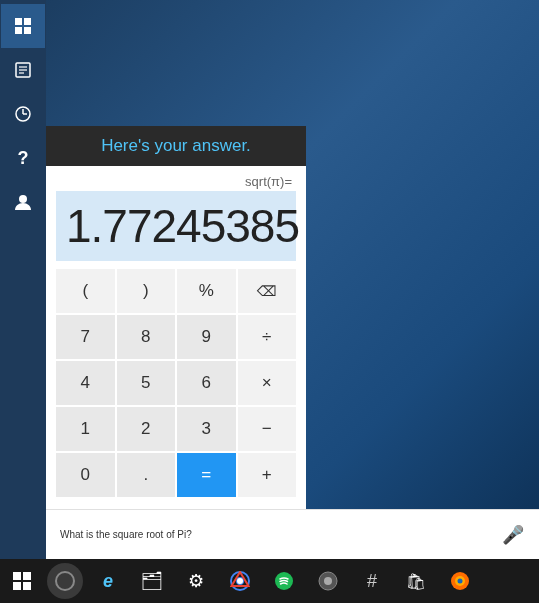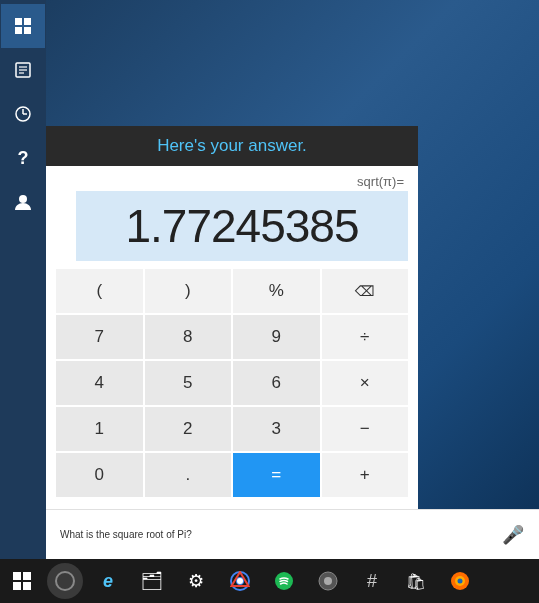--- a/index.html
+++ b/index.html
@@ -87,21 +87,21 @@
       color: #888;
       font-size: 18px;
       cursor: pointer;
     }
 
     
     .cortana-popup {
       position: absolute;
       bottom: 44px;
       left: 46px;
-      width: 372px;
+      width: 260px;
       background: white;
       z-index: 300;
       display: flex;
       flex-direction: column;
     }
 
     .popup-header {
       background: #2a2a2a;
       padding: 10px 16px;
       text-align: center;
@@ -128,21 +128,20 @@
 
     .calc-result {
       background: #d6e8f7;
       text-align: center;
       font-size: 46px;
       font-weight: 300;
       color: #222;
       padding: 8px 10px;
       margin-bottom: 8px;
       letter-spacing: -1px;
-      margin-left: 20px;
     }
 
     .calc-buttons {
       display: grid;
       grid-template-columns: repeat(4, 1fr);
       gap: 2px;
     }
 
     .calc-btn {
       height: 44px;

